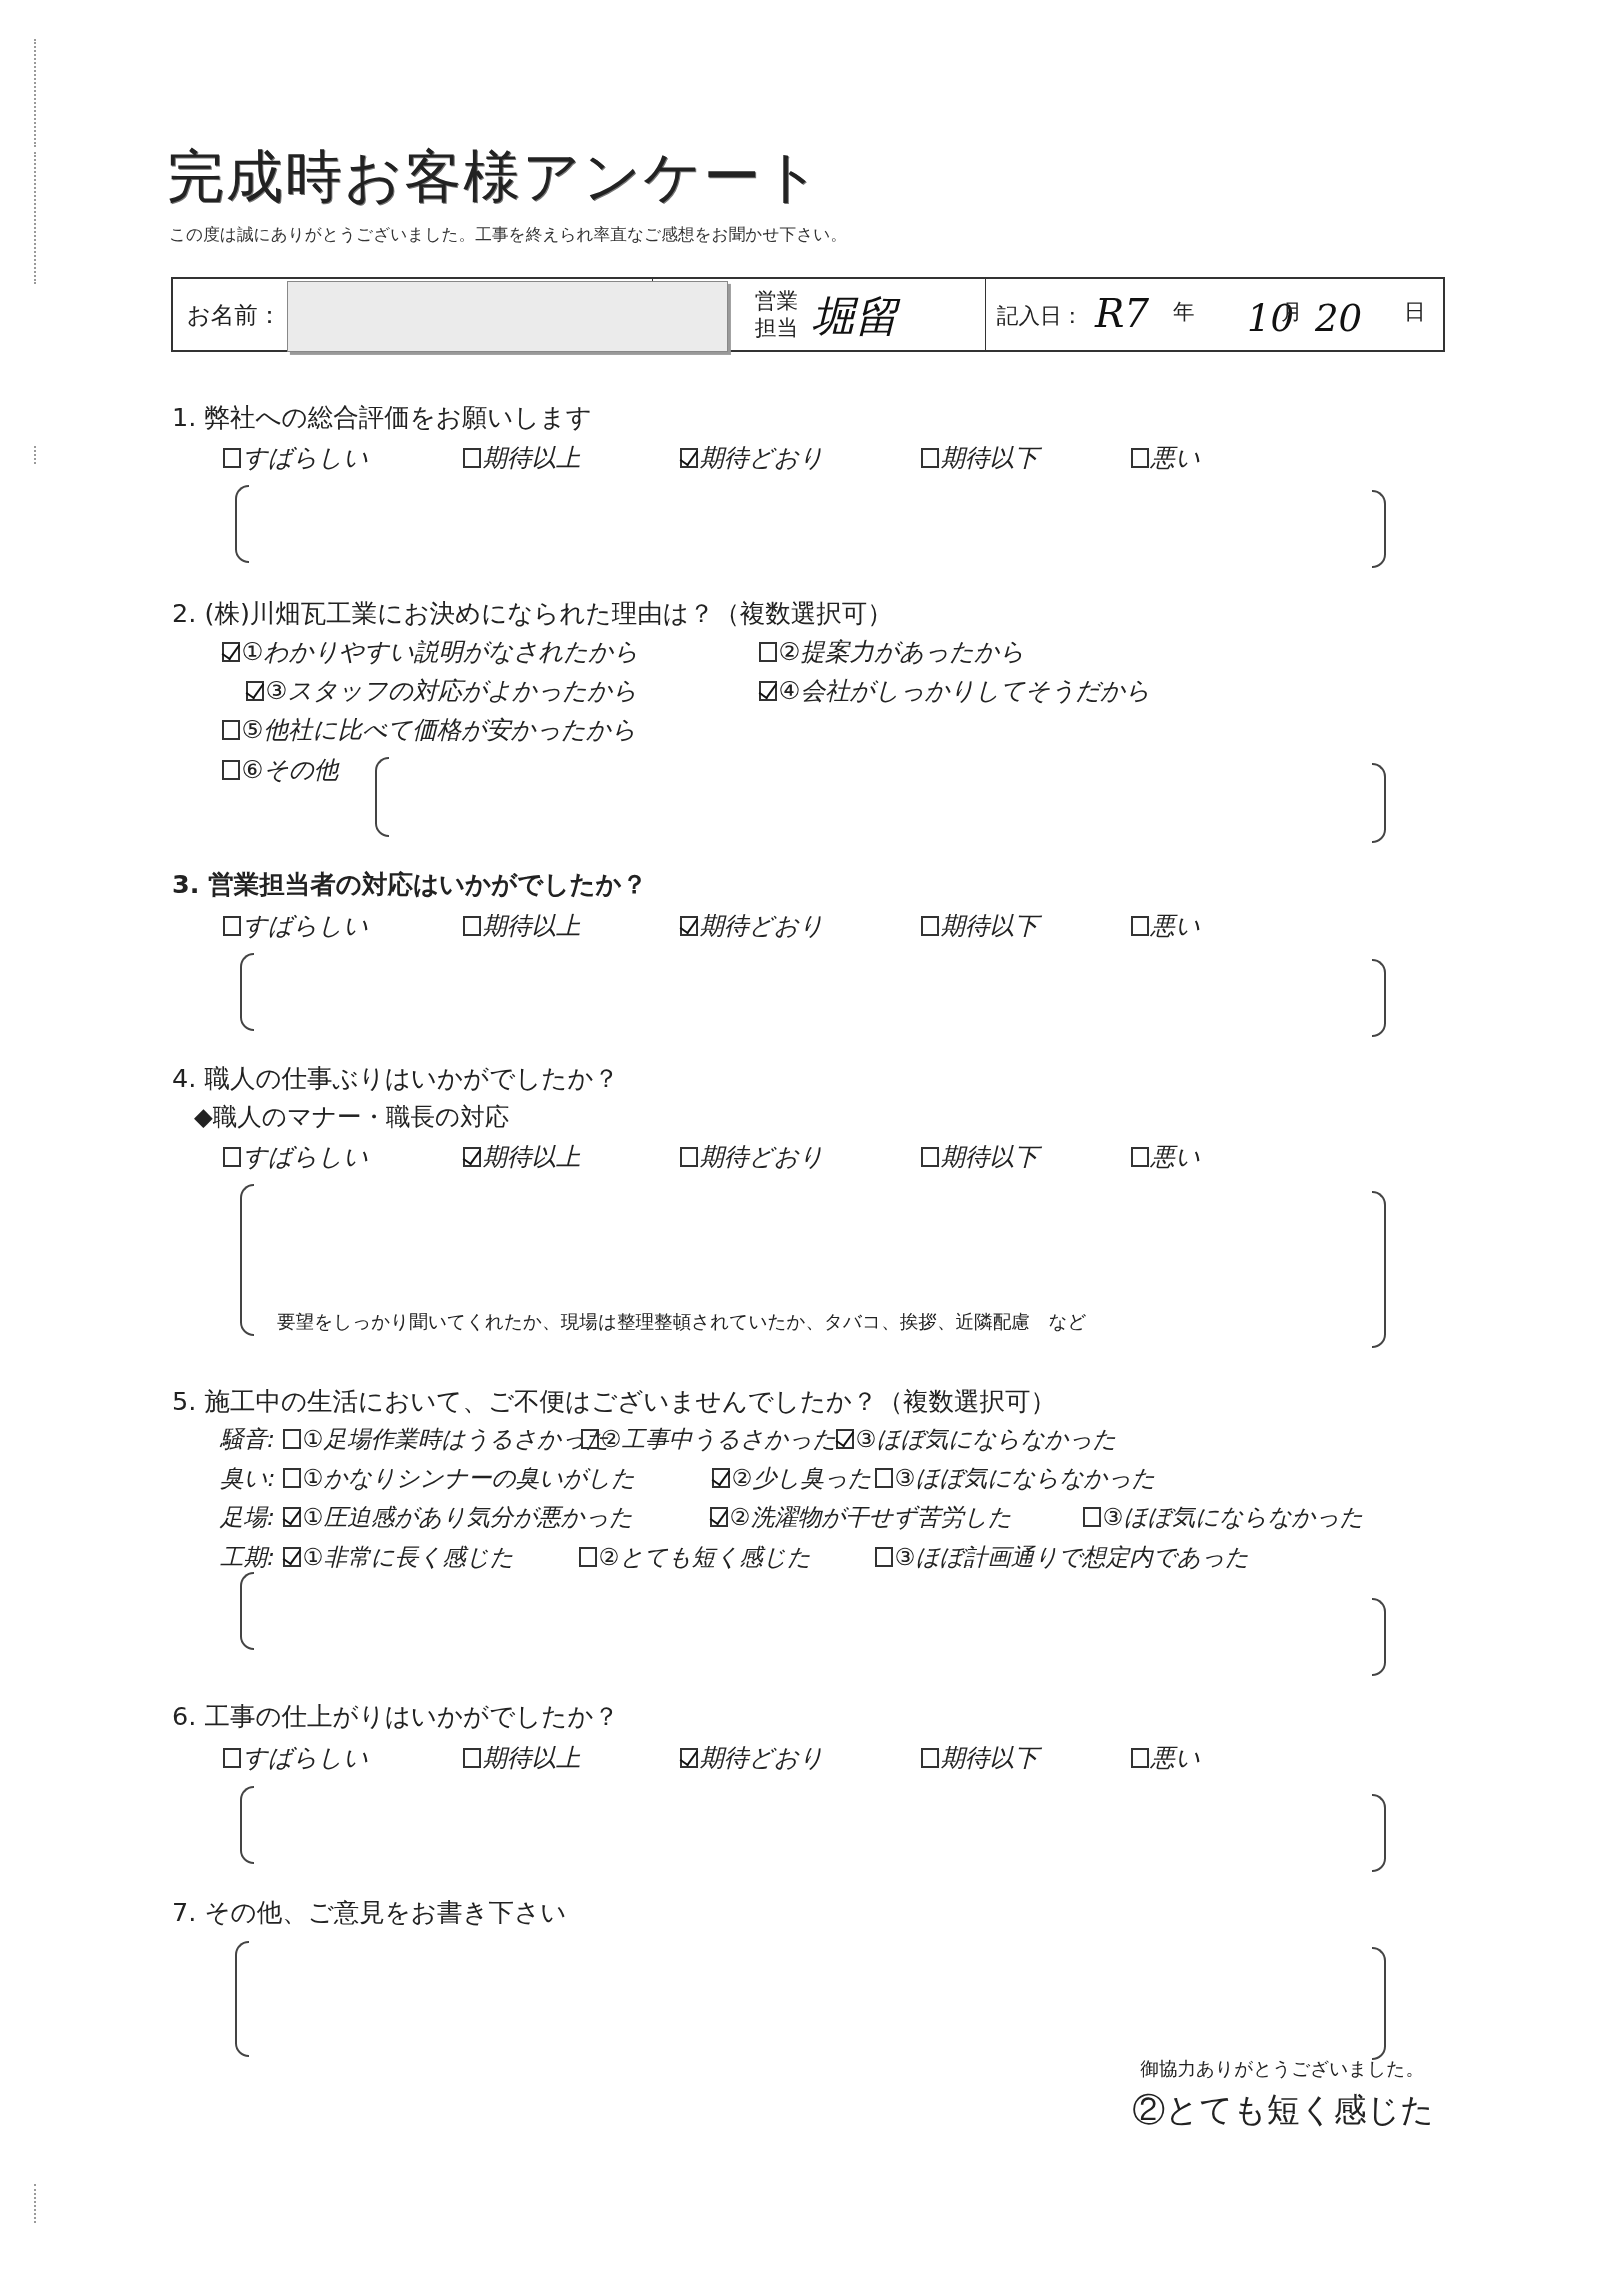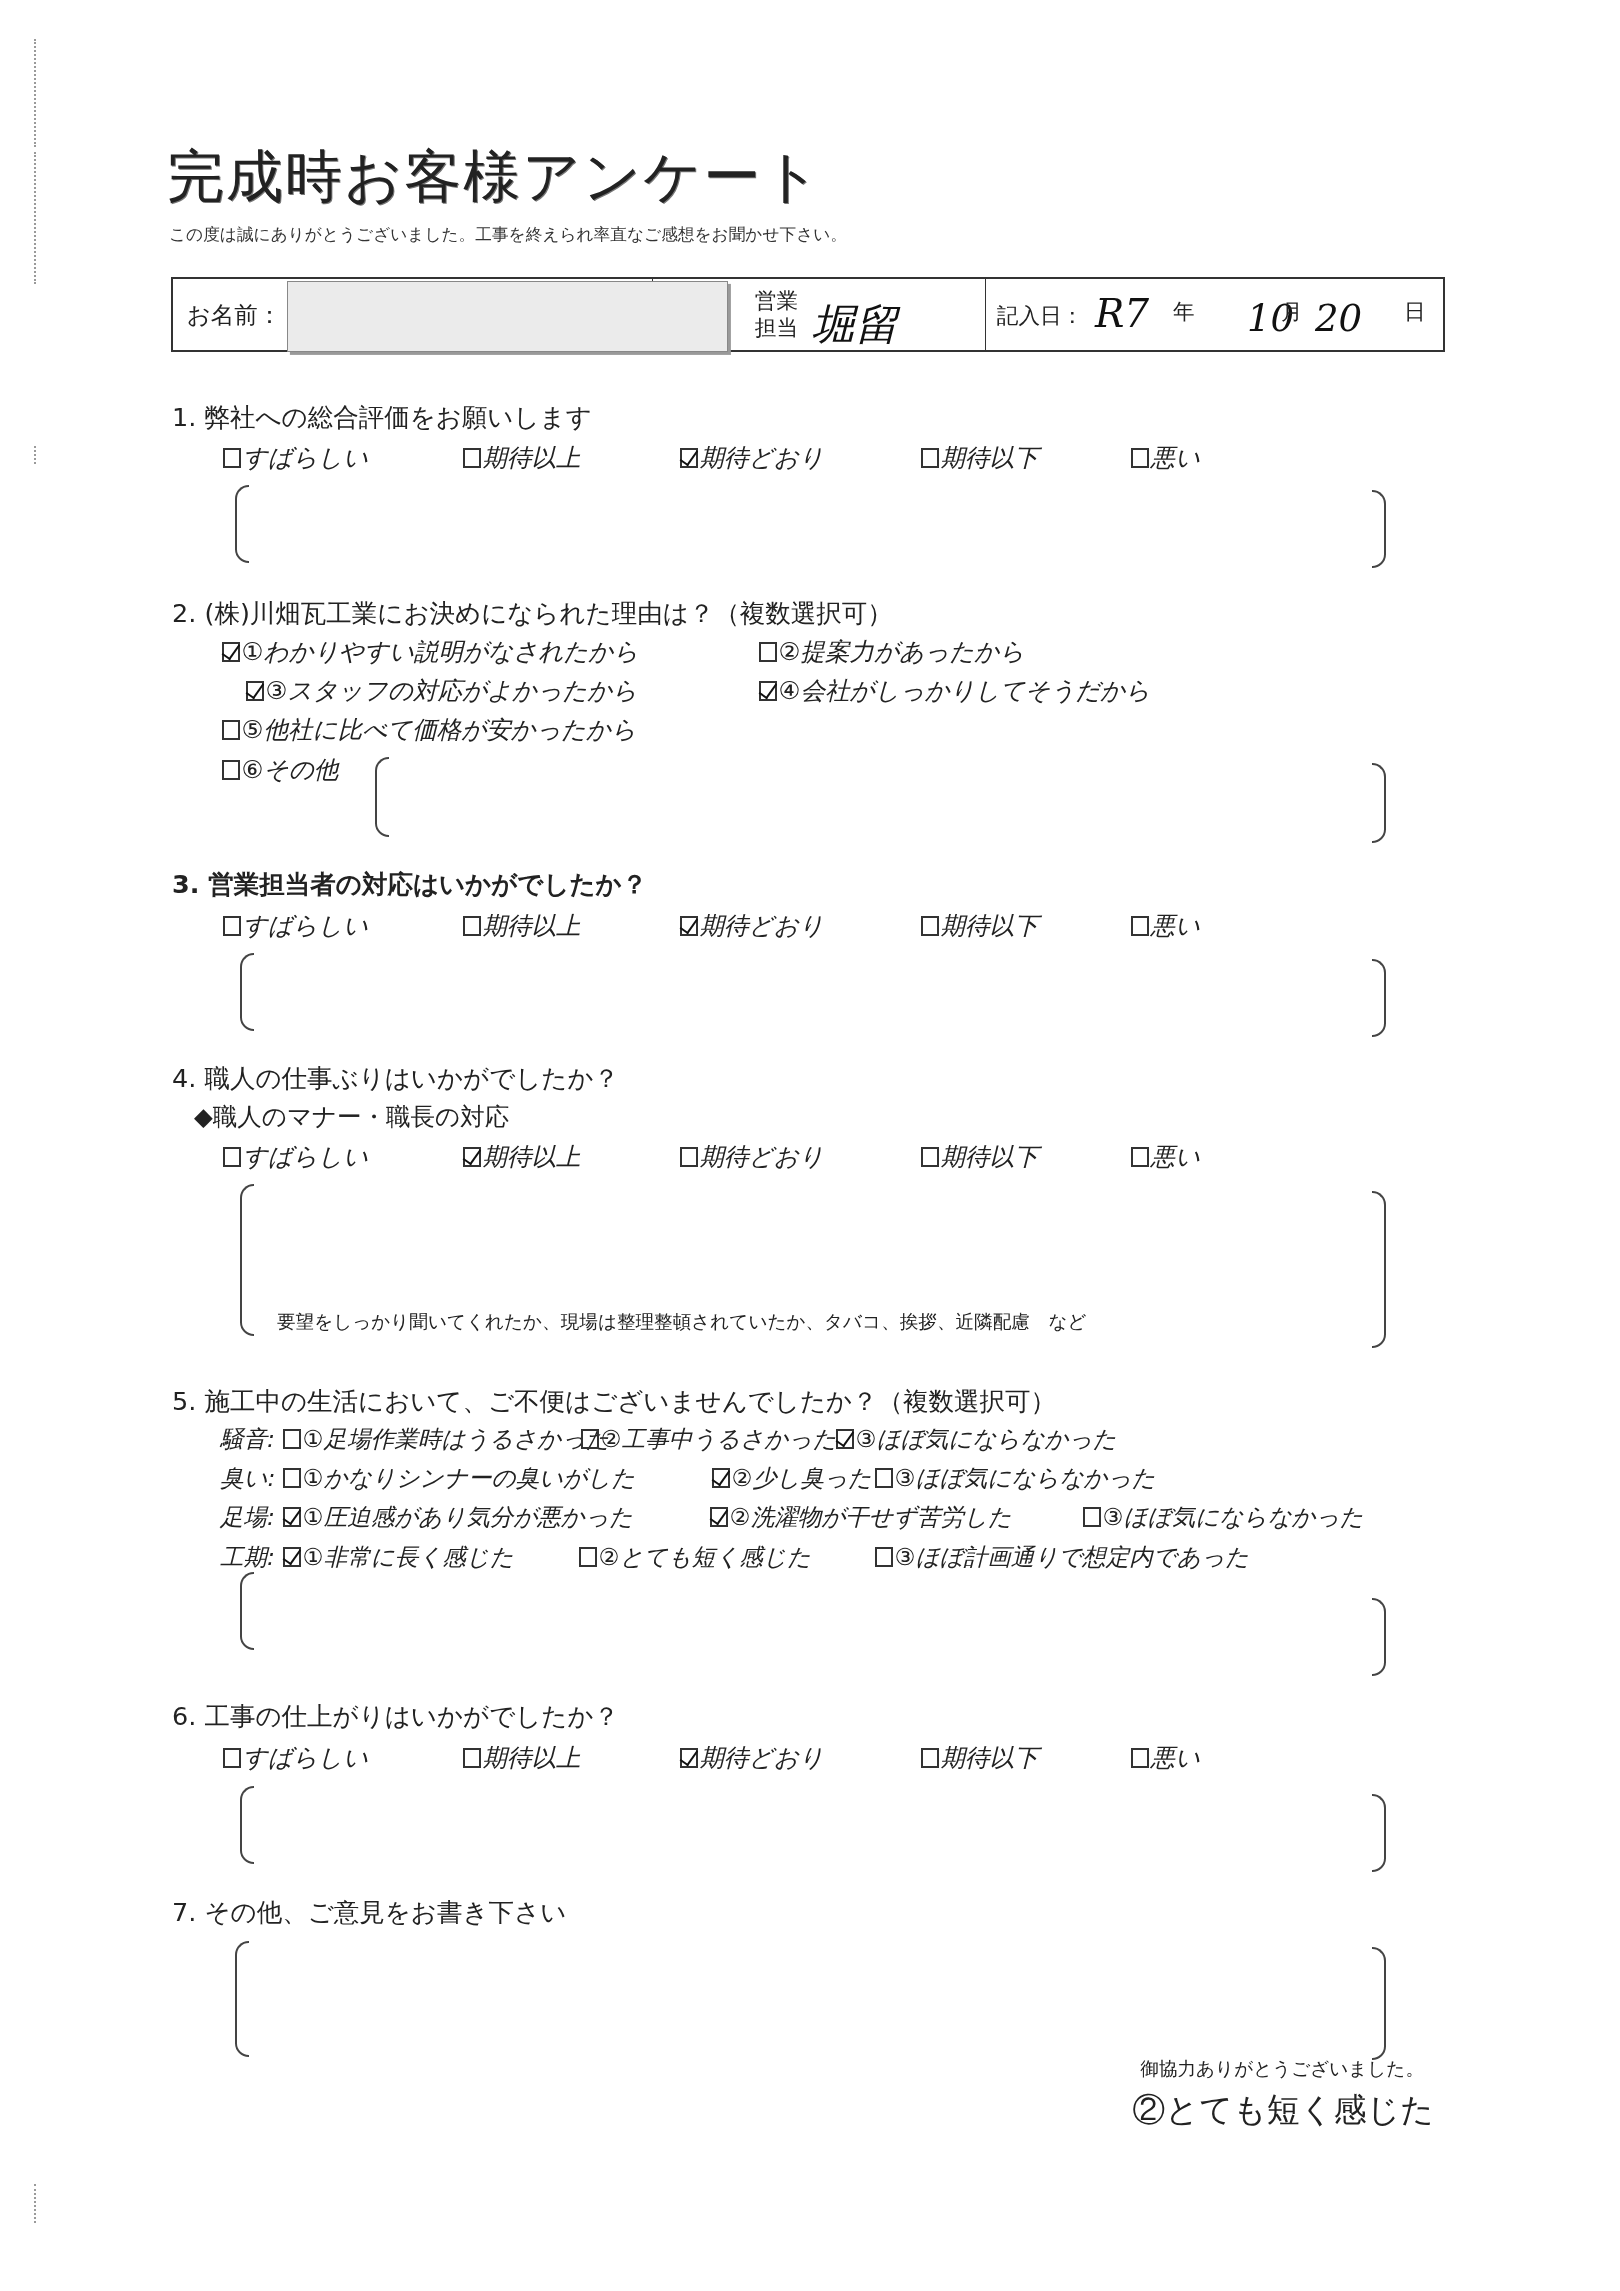--- a/index.html
+++ b/index.html
@@ -41,21 +41,21 @@
 <div class="abs subtitle">この度は誠にありがとうございました。工事を終えられ率直なご感想をお聞かせ下さい。</div>
 
 <div class="abs header-box">
   <div class="hb-cell" style="left:0;width:480px;">
     <span class="hb-label" style="left:13.7px;top:19.6px;">お名前：</span>
     <div class="redact"></div>
   </div>
   <div class="hb-cell" style="left:570px;width:243px;">
     <span class="stack-label" style="left:11.8px;top:9.8px;">営業</span>
     <span class="stack-label" style="left:11.8px;top:37px;">担当</span>
-    <span class="handwrite" style="left:69px;top:17px;font-size:43px;">堀留</span>
+    <span class="handwrite" style="left:69px;top:9px;font-size:43px;">堀留</span>
   </div>
   <div class="hb-cell" style="left:814px;width:457px;border-right:none;">
     <span class="hb-label" style="left:9.8px;top:21.6px;font-size:21.6px;">記入日：</span>
     <span class="handwrite" style="left:108px;top:11.8px;font-size:39px;">R7</span>
     <span class="hb-label" style="left:186px;top:17.6px;font-size:21.6px;">年</span>
     <span class="handwrite" style="left:260px;top:17.6px;font-size:37px;">10</span>
     <span class="hb-label" style="left:294px;top:17.6px;font-size:21.6px;">月</span>
     <span class="handwrite" style="left:328px;top:17.6px;font-size:37px;">20</span>
     <span class="hb-label" style="left:417px;top:17.6px;font-size:21.6px;">日</span>
   </div>

